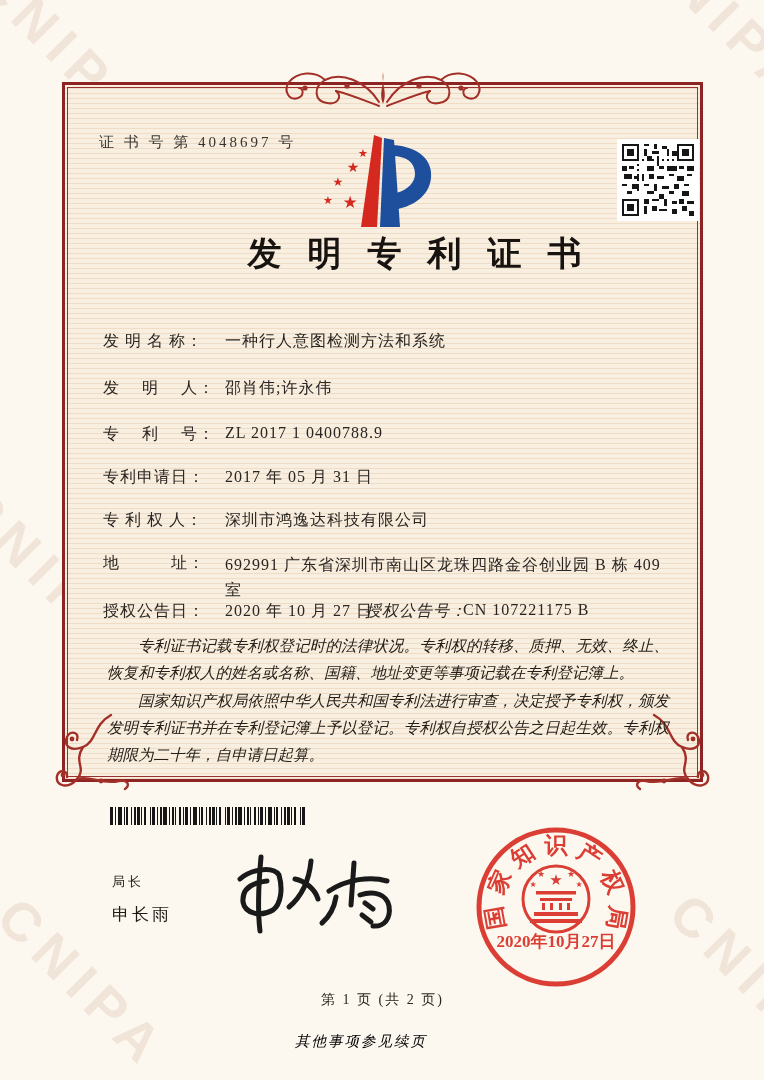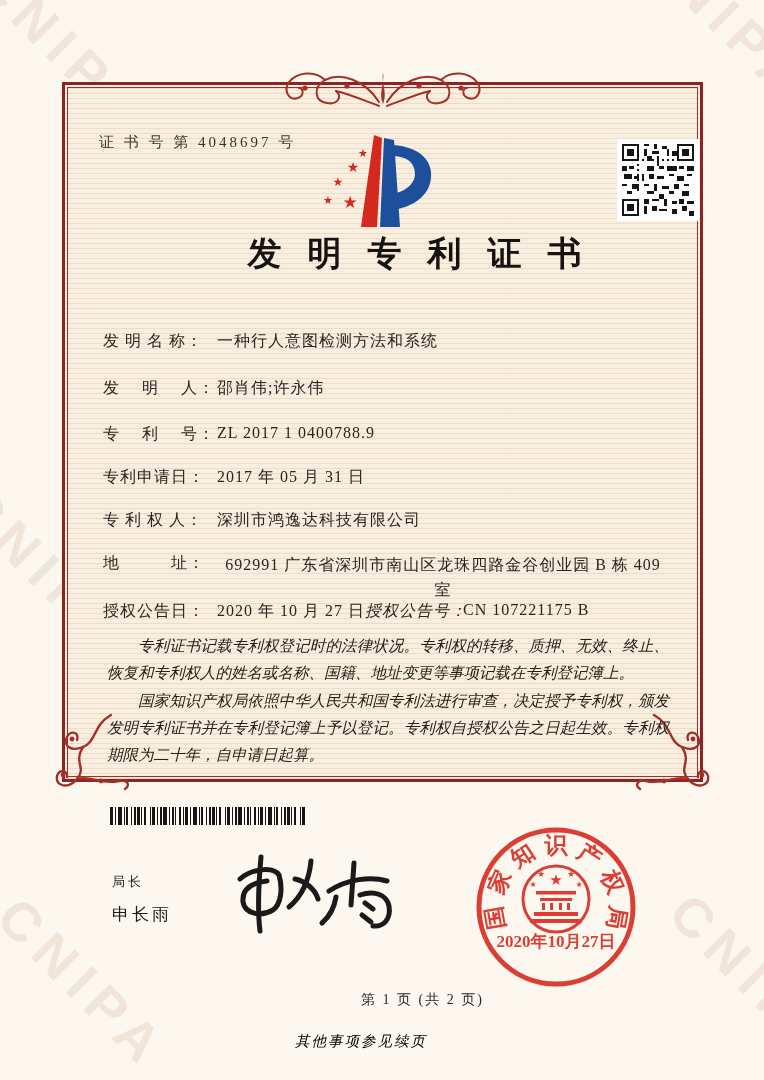--- a/index.html
+++ b/index.html
@@ -25,37 +25,37 @@
 
   .cert-no{position:absolute;left:34px;top:48px;font-size:15px;letter-spacing:3px;color:#3a3430;}
   .logo{position:absolute;left:240px;top:44px;}
   .qr{position:absolute;left:552px;top:54px;}
 
   .title{position:absolute;left:0;top:146px;width:100%;text-align:center;
       font-size:34px;font-weight:600;letter-spacing:26px;color:#171310;padding-left:45px;}
 
   .frow{position:absolute;left:0;width:100%;font-size:16px;color:#2a2520;}
   .flabel{position:absolute;left:38px;letter-spacing:1px;white-space:pre;}
-  .fvalue{position:absolute;left:152px;letter-spacing:1px;text-align:center;}
+  .fvalue{position:absolute;left:160px;letter-spacing:1px;}
   .fvalue.addr{width:452px;line-height:1.55;}
   .flabel2{position:absolute;left:300px;letter-spacing:1px;font-style:italic;}
   .fvalue2{position:absolute;left:398px;letter-spacing:1px;}
 
   .paras{position:absolute;left:42px;top:548px;width:562px;font-size:15.5px;line-height:1.72;
       font-style:italic;color:#262018;text-align:justify;}
   .paras p{margin:0 0 2px 0;text-indent:2em;}
 
   .barcode{position:absolute;left:45px;top:722px;}
   .signer-title{position:absolute;left:47px;top:788px;font-size:13px;letter-spacing:3px;color:#1e1a16;}
   .signer-name{position:absolute;left:47px;top:818px;font-size:17px;letter-spacing:3px;color:#1e1a16;}
   .signature{position:absolute;left:158px;top:760px;}
   .seal{position:absolute;left:405px;top:736px;opacity:.93;}
 
   .page-ind{position:absolute;left:0;top:906px;width:100%;text-align:center;
-      font-size:14px;letter-spacing:2px;color:#2a2520;margin-left:40px;}
+      font-size:14px;letter-spacing:2px;color:#2a2520;}
   .cont-note{position:absolute;left:0;top:1032px;width:722px;text-align:center;
       font-size:14.5px;letter-spacing:2px;font-style:italic;color:#000000;}
 </style>
 </head>
 <body>
 
 <div class="page">
 
   <div class="wm" style="left:-44px;top:16px;">CNIPA</div>
   <div class="wm" style="left:618px;top:-14px;">CNIPA</div>

